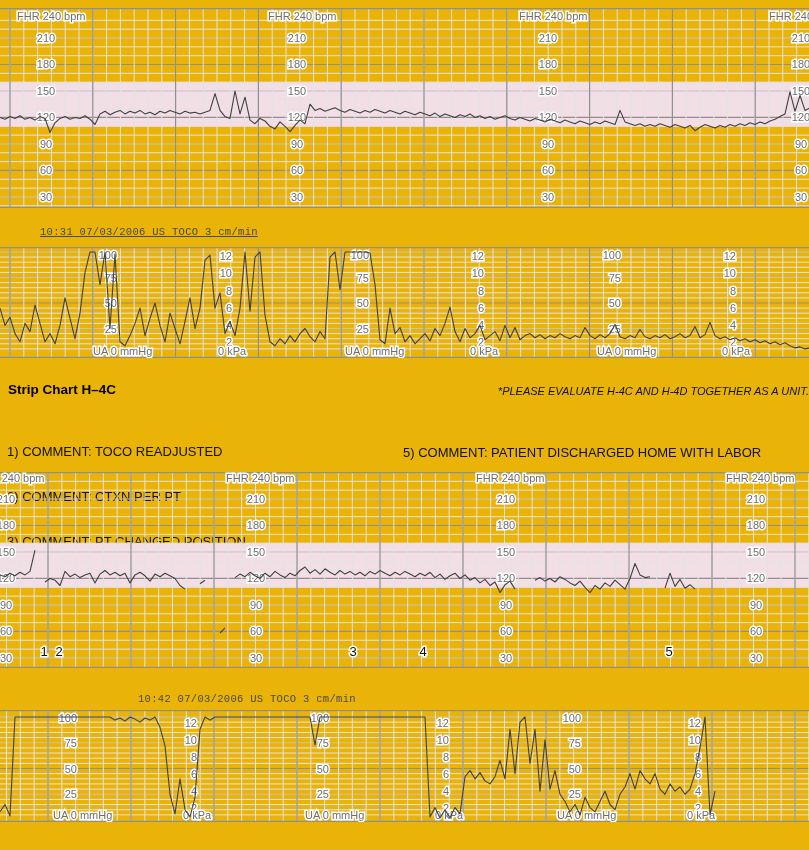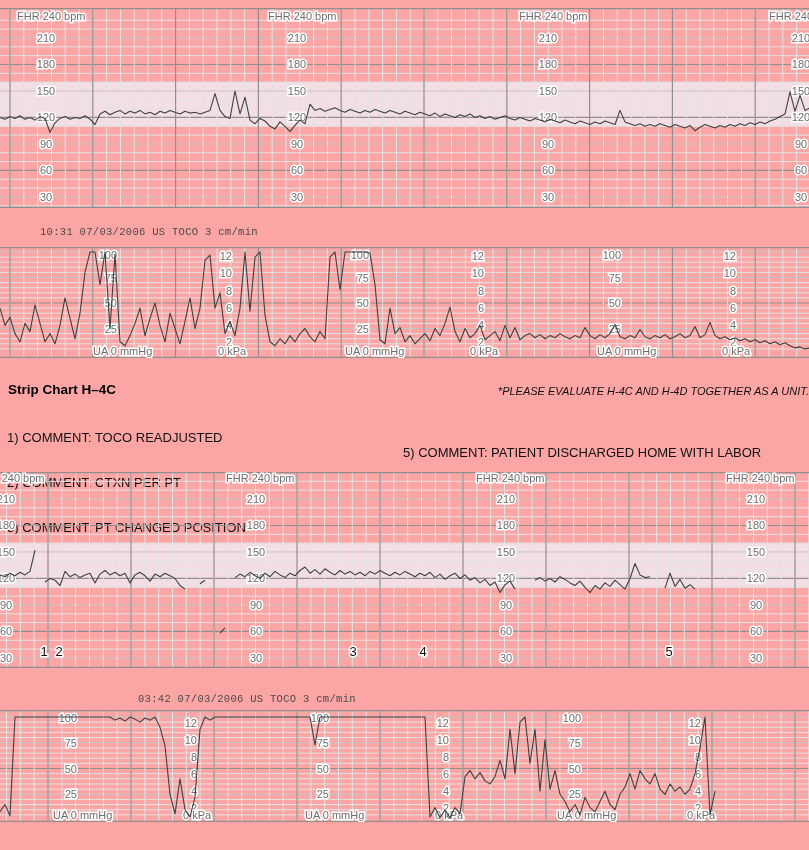--- a/index.html
+++ b/index.html
@@ -1,29 +1,29 @@
 <!DOCTYPE html>
 <html><head>
 <meta charset="utf-8">
 <style>
   html,body{margin:0;padding:0;background:#fff;}
-  .page{position:relative;width:809px;height:850px;background:#fca5a5;overflow:hidden;
+  .page{position:relative;width:809px;height:850px;background:#eab308;overflow:hidden;
         font-family:"Liberation Sans",sans-serif;}
   svg.panel{position:absolute;left:0;display:block;}
   .ts{position:absolute;font-family:"Liberation Mono",monospace;font-size:10.5px;
       color:#4a4a4a;white-space:pre;letter-spacing:.3px;}
-  .ts0{left:40px;top:226px;}
+  .ts0{left:40px;top:226px;text-decoration:underline;}
   .ts1{left:138px;top:693px;}
   .strip-title{position:absolute;font-size:13.5px;font-weight:bold;color:#000;margin-top:21px;}
   .t0{left:8px;top:361px;}
   .t1{left:3px;top:827px;}
   .note{position:absolute;left:0;top:385px;width:809px;text-align:right;
         font-style:italic;font-size:11px;color:#111;}
   .comments{position:absolute;font-size:13px;color:#111;line-height:15px;white-space:pre;}
-  .cl{left:7px;top:400px;}
+  .cl{left:7px;top:414px;}
   .cr{left:403px;top:415px;}
   .cr .cont{padding-left:24px;}
 </style>
 </head>
 <body>
 
 <div class="page">
 
   <svg class="panel" id="p0f" width="809" height="200" style="top: 8px;">
       <rect x="0" y="74.15" width="809" height="44.15" fill="#f2dee4"></rect>
@@ -422,21 +422,21 @@
       <text x="256" y="189.94" font-size="11" text-anchor="middle" fill="#6e6e6e" font-family="&quot;Liberation Sans&quot;,sans-serif" stroke="#fff" stroke-width="3" paint-order="stroke">30</text>
       <text x="506" y="189.94" font-size="11" text-anchor="middle" fill="#6e6e6e" font-family="&quot;Liberation Sans&quot;,sans-serif" stroke="#fff" stroke-width="3" paint-order="stroke">30</text>
       <text x="756" y="189.94" font-size="11" text-anchor="middle" fill="#6e6e6e" font-family="&quot;Liberation Sans&quot;,sans-serif" stroke="#fff" stroke-width="3" paint-order="stroke">30</text>
       <path d="M0 102.9 L5 104.7 L10 101.2 L15 103.8 L20 100.3 L25 102.9 L30 99.4 L35 78.2 M45 110.0 L50 106.5 L55 108.2 L60 113.5 L65 99.4 L70 104.7 L75 102.1 L80 105.6 L85 102.9 L90 101.2 L95 110.9 L100 102.1 L105 98.5 L110 102.9 L115 100.3 L120 103.8 L125 101.2 L130 110.9 L135 102.9 L140 100.3 L145 103.8 L150 109.1 L155 102.1 L160 104.7 L165 101.2 L170 103.8 L175 106.5 L180 113.5 L185 117.1 M200 111.8 L205 108.2 M220 161.2 L225 155.9 M235 105.6 L240 102.1 L245 104.7 L250 100.3 L255 103.8 L260 106.5 L265 101.2 L270 104.7 L275 99.4 L280 102.9 L285 105.6 L290 101.2 L295 103.8 L300 98.5 L305 95.0 L310 101.2 L315 97.6 L320 102.1 L325 96.8 L330 100.3 L335 102.9 L340 98.5 L345 102.1 L350 99.4 L355 102.9 L360 100.3 L365 103.8 L370 99.4 L375 102.1 L380 98.5 L385 101.2 L390 103.8 L395 100.3 L400 102.9 L405 99.4 L410 102.1 L415 104.7 L420 101.2 L425 103.8 L430 100.3 L435 105.6 L440 102.1 L445 107.4 L450 103.8 L455 101.2 L460 106.5 L465 102.9 L470 108.2 L475 105.6 L480 110.9 L485 107.4 L490 113.5 L495 110.0 L500 120.6 L505 112.7 L510 109.1 L515 117.1 M535 108.2 L540 105.6 L545 109.1 L550 106.5 L555 110.0 L560 104.7 L565 107.4 L570 110.9 L575 113.5 L580 109.1 L585 115.3 L590 120.6 L595 113.5 L600 117.1 L605 110.9 L610 114.4 L615 108.2 L620 112.7 L625 117.1 L630 106.5 L635 91.5 L640 102.9 L645 105.6 L650 104.7 M665 116.2 L670 101.2 L675 114.4 L680 107.4 L685 116.2 L690 112.7 L695 117.1 " fill="none" stroke="#404040" stroke-width="1.1" stroke-linejoin="round"></path>
       <text x="44" y="184" font-size="13" text-anchor="middle" fill="#111111" font-family="&quot;Liberation Sans&quot;,sans-serif" stroke="#fff" stroke-width="3" paint-order="stroke">1</text>
       <text x="59" y="184" font-size="13" text-anchor="middle" fill="#111111" font-family="&quot;Liberation Sans&quot;,sans-serif" stroke="#fff" stroke-width="3" paint-order="stroke">2</text>
       <text x="353" y="184" font-size="13" text-anchor="middle" fill="#111111" font-family="&quot;Liberation Sans&quot;,sans-serif" stroke="#fff" stroke-width="3" paint-order="stroke">3</text>
       <text x="423" y="184" font-size="13" text-anchor="middle" fill="#111111" font-family="&quot;Liberation Sans&quot;,sans-serif" stroke="#fff" stroke-width="3" paint-order="stroke">4</text>
       <text x="669" y="184" font-size="13" text-anchor="middle" fill="#111111" font-family="&quot;Liberation Sans&quot;,sans-serif" stroke="#fff" stroke-width="3" paint-order="stroke">5</text>
     </svg>
-  <div class="ts ts1">03:42 07/03/2006 US TOCO 3 cm/min</div>
+  <div class="ts ts1">10:42 07/03/2006 US TOCO 3 cm/min</div>
   <svg class="panel" id="p1u" width="809" height="112" style="top: 710px;">
       <line x1="0" y1="104.85" x2="809" y2="104.85" stroke="#e3e3e3" stroke-width="1"></line>
       <line x1="0" y1="99.7" x2="809" y2="99.7" stroke="#e3e3e3" stroke-width="1"></line>
       <line x1="0" y1="94.55" x2="809" y2="94.55" stroke="#e3e3e3" stroke-width="1"></line>
       <line x1="0" y1="89.4" x2="809" y2="89.4" stroke="#e3e3e3" stroke-width="1"></line>
       <line x1="0" y1="84.25" x2="809" y2="84.25" stroke="#c3c3c3" stroke-width="1"></line>
       <line x1="0" y1="79.1" x2="809" y2="79.1" stroke="#e3e3e3" stroke-width="1"></line>
       <line x1="0" y1="73.94999999999999" x2="809" y2="73.94999999999999" stroke="#e3e3e3" stroke-width="1"></line>
       <line x1="0" y1="68.8" x2="809" y2="68.8" stroke="#e3e3e3" stroke-width="1"></line>
       <line x1="0" y1="63.65" x2="809" y2="63.65" stroke="#e3e3e3" stroke-width="1"></line>

